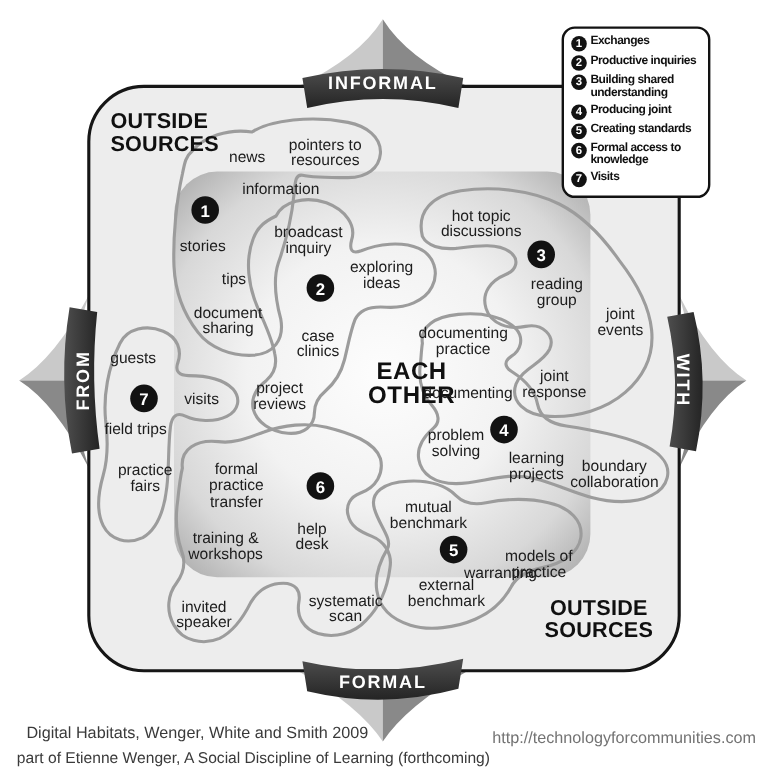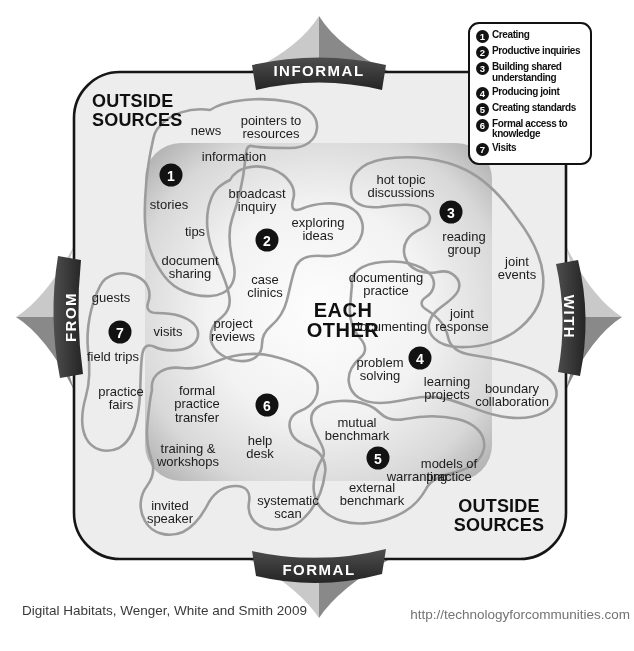--- a/index.html
+++ b/index.html
@@ -169,21 +169,21 @@
       <div class="marker" style="left: 420px; top: 358px;">4</div>
       <div class="marker" style="left: 378px; top: 458px;">5</div>
       <div class="marker" style="left: 267px; top: 405px;">6</div>
       <div class="marker" style="left: 120px; top: 332px;">7</div>
     </div>
 
   <div class="legend">
     <div id="legend-items">
         <div class="legend-item">
           <div class="legend-num">1</div>
-          <div class="legend-label">Creating</div>
+          <div class="legend-label">Exchanges</div>
         </div>
         <div class="legend-item">
           <div class="legend-num">2</div>
           <div class="legend-label">Productive inquiries</div>
         </div>
         <div class="legend-item">
           <div class="legend-num">3</div>
           <div class="legend-label">Building shared
 understanding</div>
         </div>
@@ -202,13 +202,14 @@
         </div>
         <div class="legend-item">
           <div class="legend-num">7</div>
           <div class="legend-label">Visits</div>
         </div>
       </div>
   </div>
 
   <div class="footer-line1">Digital Habitats, Wenger, White and Smith 2009</div>
   <div class="footer-url">http://technologyforcommunities.com</div>
+  <div class="footer-line2">part of Etienne Wenger, A Social Discipline of Learning (forthcoming)</div>
 </div>
 
 </body></html>

